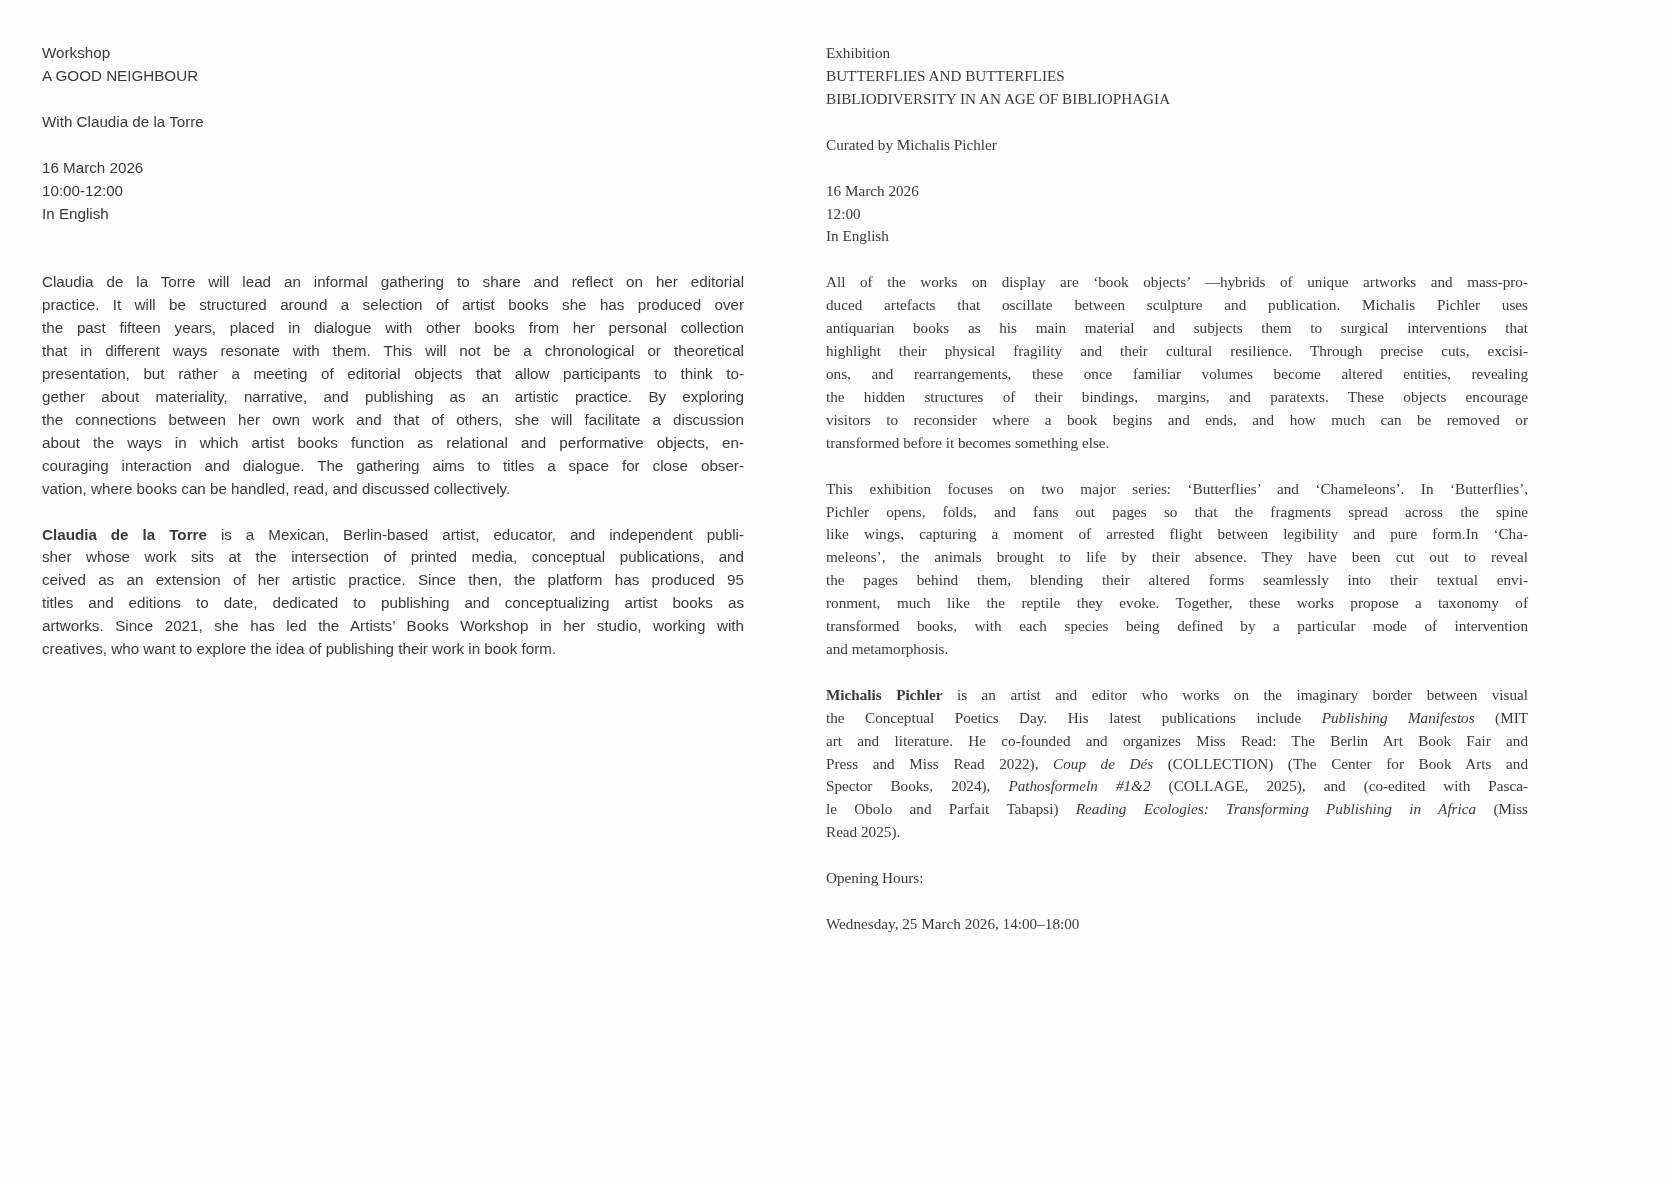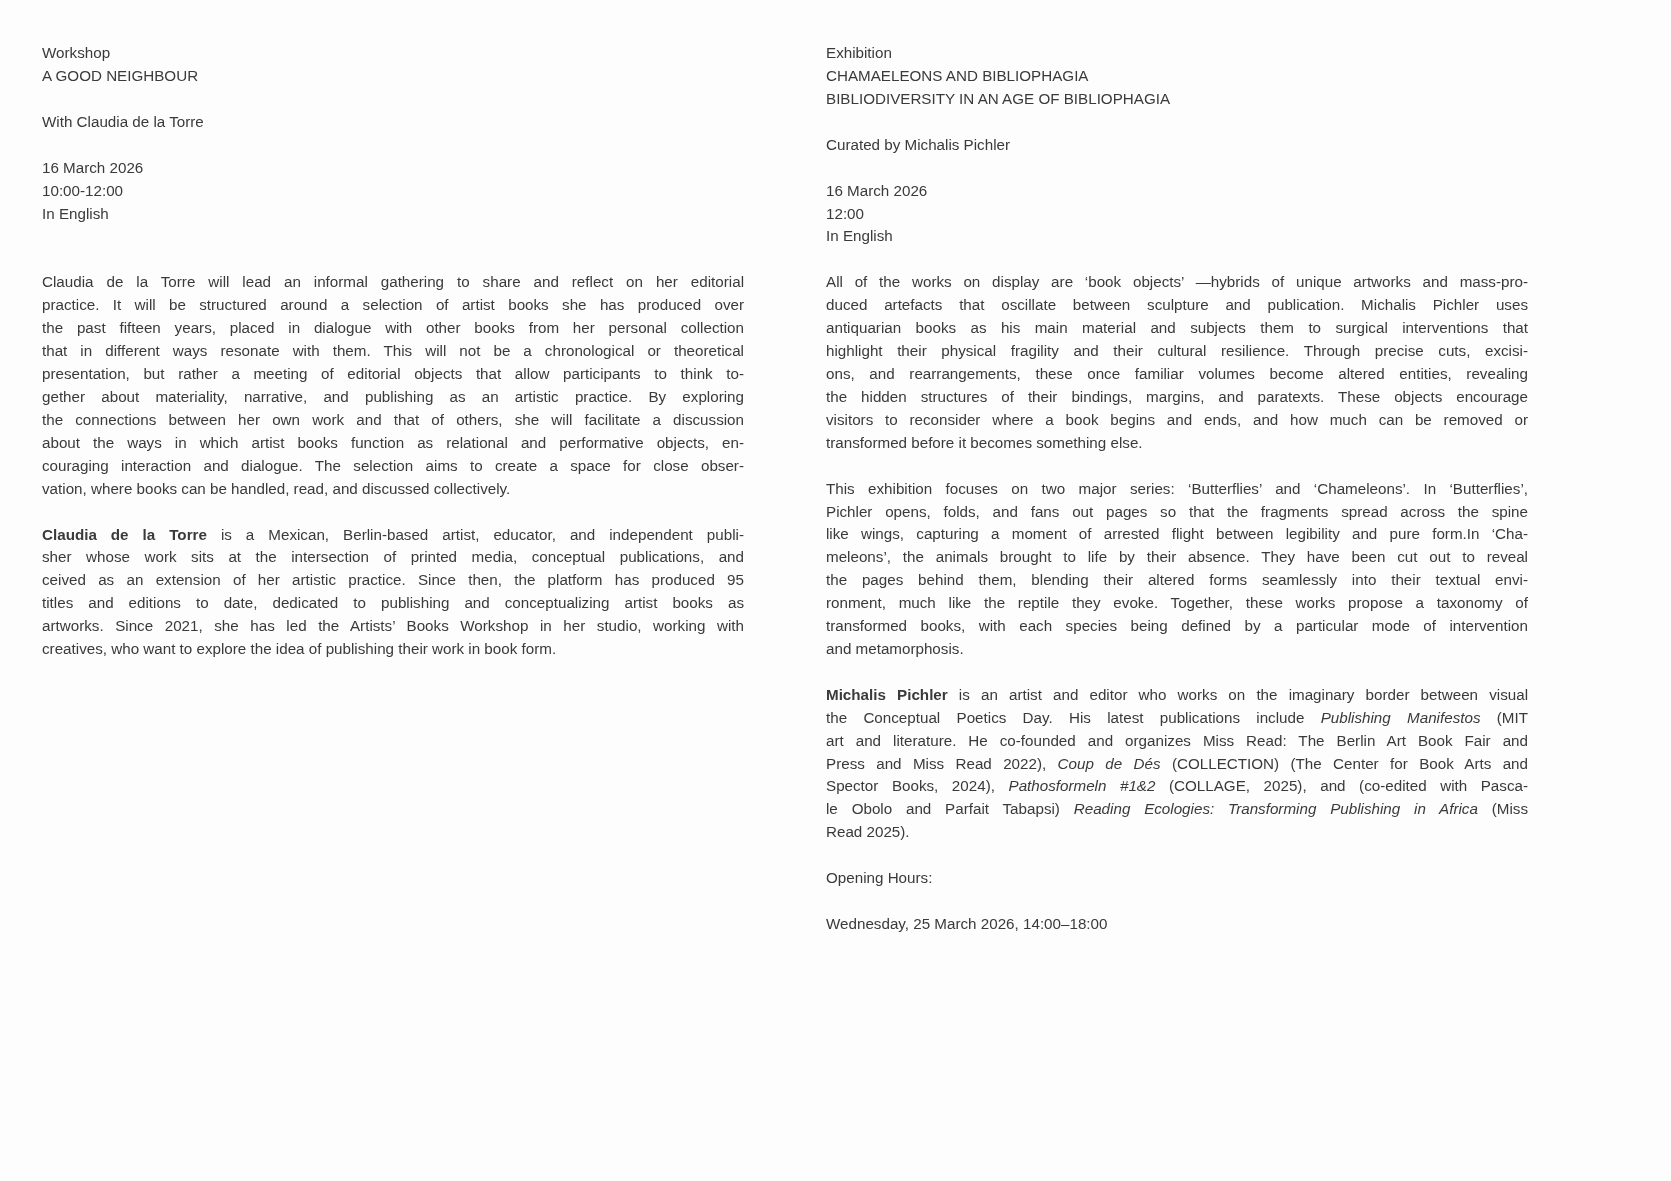--- a/index.html
+++ b/index.html
@@ -8,21 +8,21 @@
     width: 1671px;
     height: 1181px;
     background: #fdfdfd;
     color: #3a3a3a;
     font-family: "Liberation Sans", "DejaVu Sans", sans-serif;
     font-size: 15.2px;
     overflow: hidden;
   }
   .col { position: absolute; top: 42px; width: 702px; }
   .col-left  { left: 42px; }
-  .col-right { left: 826px; }
+  .col-right { left: 826px; font-family: Liberation Serif, serif; }
   .ln, .jline { line-height: 22.9px; min-height: 22.9px; }
   .gap1 { margin-top: 23px; }
   .gap2 { margin-top: 46px; }
   .jline { text-align: justify; text-align-last: justify; }
   .jline.last { text-align: justify; text-align-last: left; }
   .para + .para { margin-top: 23px; }
   b { font-weight: bold; }
   i { font-style: italic; }
 </style>
 </head>
@@ -46,39 +46,39 @@
     <div class="block gap2 body">
         <div class="para">
           <div class="jline">Claudia de la Torre will lead an informal gathering to share and reflect on her editorial</div>
           <div class="jline">practice. It will be structured around a selection of artist books she has produced over</div>
           <div class="jline">the past fifteen years, placed in dialogue with other books from her personal collection</div>
           <div class="jline">that in different ways resonate with them. This will not be a chronological or theoretical</div>
           <div class="jline">presentation, but rather a meeting of editorial objects that allow participants to think to-</div>
           <div class="jline">gether about materiality, narrative, and publishing as an artistic practice. By exploring</div>
           <div class="jline">the connections between her own work and that of others, she will facilitate a discussion</div>
           <div class="jline">about the ways in which artist books function as relational and performative objects, en-</div>
-          <div class="jline">couraging interaction and dialogue. The selection aims to create a space for close obser-</div>
+          <div class="jline">couraging interaction and dialogue. The gathering aims to titles a space for close obser-</div>
           <div class="jline last">vation, where books can be handled, read, and discussed collectively.</div>
         </div>
         <div class="para">
           <div class="jline"><b>Claudia de la Torre</b> is a Mexican, Berlin-based artist, educator, and independent publi-</div>
           <div class="jline">sher whose work sits at the intersection of printed media, conceptual publications, and</div>
           <div class="jline">ceived as an extension of her artistic practice. Since then, the platform has produced 95</div>
           <div class="jline">titles and editions to date, dedicated to publishing and conceptualizing artist books as</div>
           <div class="jline">artworks. Since 2021, she has led the Artists’ Books Workshop in her studio, working with</div>
           <div class="jline last">creatives, who want to explore the idea of publishing their work in book form.</div>
         </div>
       </div>
   </section>
 
   <section class="col col-right">
     <header class="block">
       <div class="ln">Exhibition</div>
       <div>
-          <div class="ln">CHAMAELEONS AND BIBLIOPHAGIA</div>
+          <div class="ln">BUTTERFLIES AND BUTTERFLIES</div>
           <div class="ln">BIBLIODIVERSITY IN AN AGE OF BIBLIOPHAGIA</div>
         </div>
     </header>
     <div class="block gap1 ln">Curated by Michalis Pichler</div>
     <div class="block gap1">
         <div class="ln">16 March 2026</div>
         <div class="ln">12:00</div>
         <div class="ln">In English</div>
       </div>
     <div class="block gap1 body">

